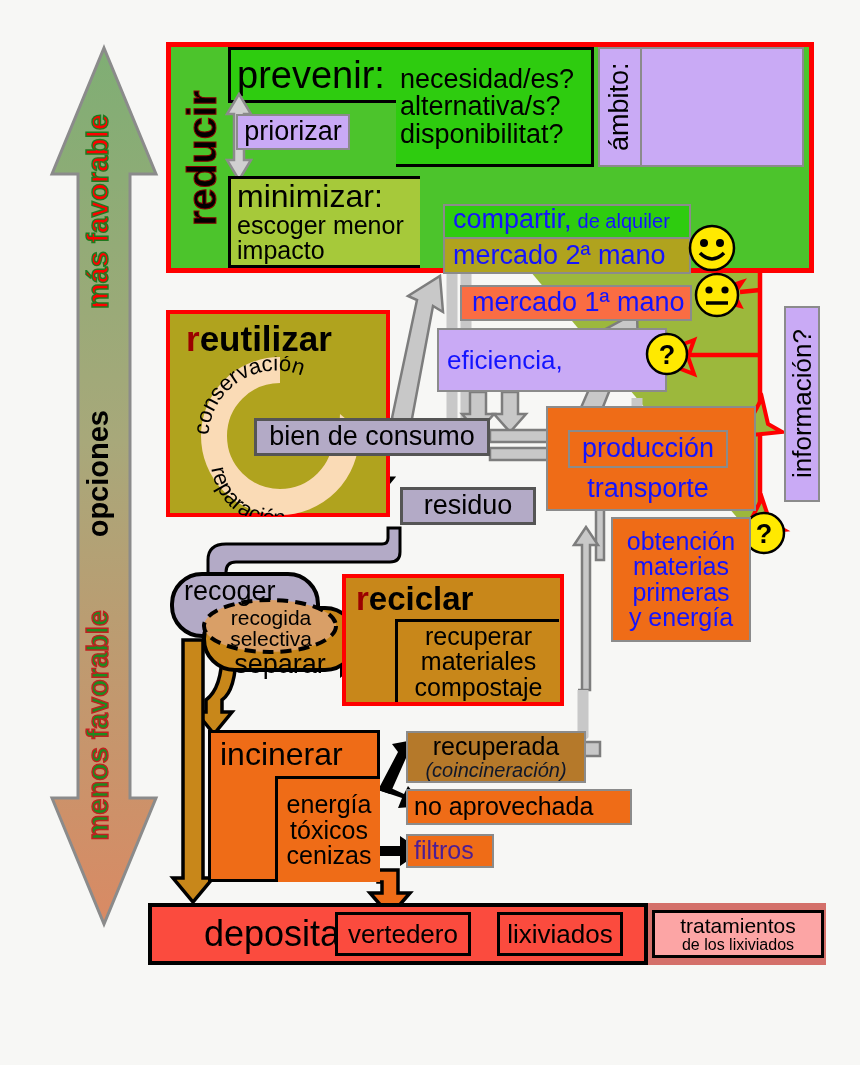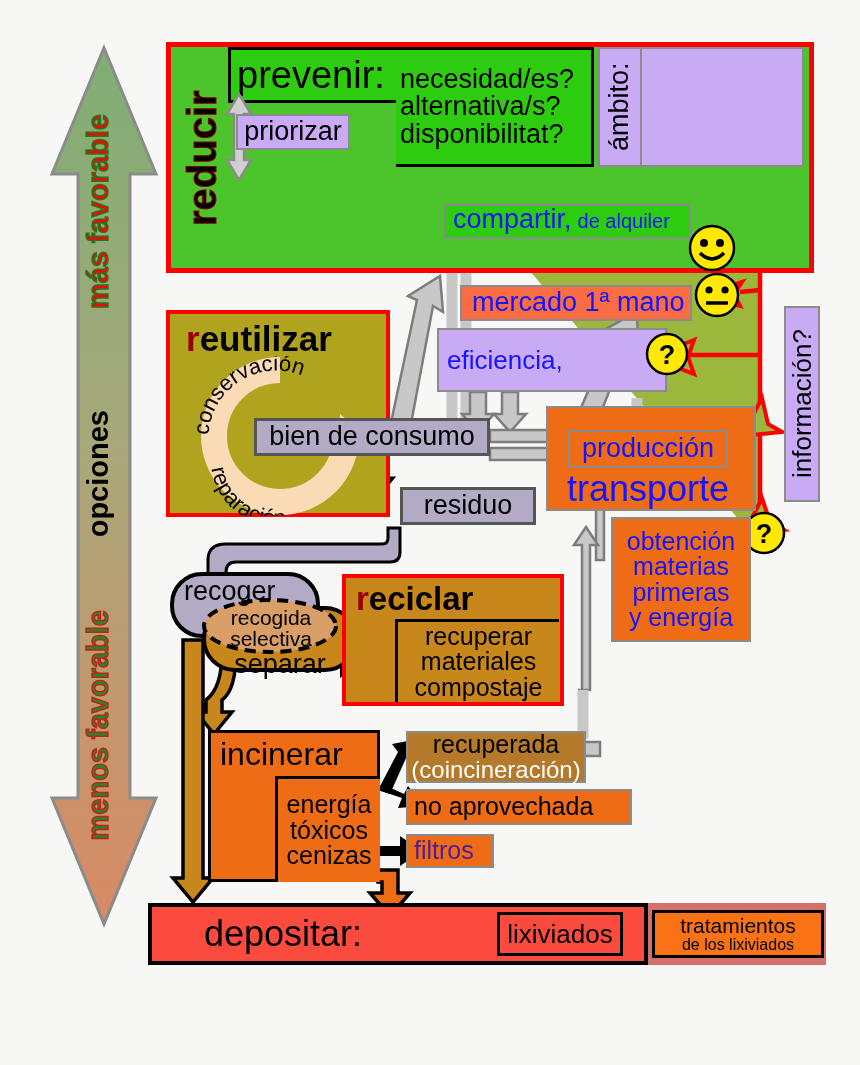--- a/index.html
+++ b/index.html
@@ -171,26 +171,37 @@
   <div class="box" style="left:236px;top:114px;width:114px;height:36px;background:#c9aaf5;
               border:2px solid #8b8b8b;">
     <span style="font-size:27px;color:#000;">priorizar</span>
   </div>
 
   <div class="box" style="left:598px;top:47px;width:206px;height:120px;background:#c9aaf5;
               border:2px solid #8b8b8b;"></div>
   <div class="box vert" style="left:600px;top:49px;width:40px;height:116px;font-size:27px;color:#000;">ámbito:</div>
   <div class="abs" style="left:640px;top:49px;width:2px;height:116px;background:#8b8b8b;"></div>
 
+  <div class="box" style="left:228px;top:176px;width:192px;height:92px;background:#a6c93a;
+              border:3px solid #000;border-right:none;flex-direction:column;
+              align-items:flex-start;justify-content:center;padding-left:6px;">
+    <span style="font-size:32px;color:#000;">minimizar:</span>
+    <span style="font-size:25px;color:#000;">escoger menor</span>
+    <span style="font-size:25px;color:#000;">impacto</span>
+  </div>
 
   <div class="box" style="left:443px;top:204px;width:248px;height:35px;background:#2ecc0f;
               border:2px solid #8b8b8b;justify-content:flex-start;padding-left:8px;
               align-items:baseline;">
     <span style="font-size:27px;color:#1414ff;">compartir,</span>
     <span style="font-size:20px;color:#1414ff;margin-left:6px;">de alquiler</span>
+  </div>
+  <div class="box" style="left:443px;top:239px;width:248px;height:35px;background:#b0a31e;
+              border:2px solid #8b8b8b;border-top:none;justify-content:flex-start;padding-left:8px;">
+    <span style="font-size:27px;color:#1414ff;">mercado 2ª mano</span>
   </div>
   <div class="box" style="left:460px;top:285px;width:232px;height:36px;background:#fa6d43;
               border:2px solid #8b8b8b;justify-content:flex-start;padding-left:10px;">
     <span style="font-size:27px;color:#1414ff;">mercado 1ª mano</span>
   </div>
   <div class="box" style="left:437px;top:328px;width:230px;height:64px;background:#c9aaf5;
               border:2px solid #8b8b8b;flex-direction:column;align-items:flex-start;
               justify-content:center;padding-left:8px;">
     <span style="font-size:26px;color:#1414ff;">eficiencia,</span>
   </div>
@@ -267,21 +278,21 @@
     <span style="font-size:27px;color:#000;">residuo</span>
   </div>
 
   <div class="box" style="left:546px;top:406px;width:210px;height:105px;background:#ef6c17;
               border:2px solid #8b8b8b;"></div>
   <div class="box" style="left:568px;top:430px;width:160px;height:38px;background:#ef6c17;
               border:2px solid #8b8b8b;">
     <span style="font-size:27px;color:#1414ff;">producción</span>
   </div>
   <div class="box" style="left:568px;top:472px;width:160px;height:34px;">
-    <span style="font-size:36px;color:#1414ff;">transporte</span>
+    <span style="font-size:27px;color:#1414ff;">transporte</span>
   </div>
   <div class="box" style="left:611px;top:517px;width:140px;height:125px;background:#ef6c17;
               border:2px solid #8b8b8b;flex-direction:column;justify-content:center;">
     <span style="font-size:25px;color:#1414ff;">obtención</span>
     <span style="font-size:25px;color:#1414ff;">materias</span>
     <span style="font-size:25px;color:#1414ff;">primeras</span>
     <span style="font-size:25px;color:#1414ff;">y energía</span>
   </div>
 
   <div class="abs" style="left:166px;top:570px;width:200px;height:110px;">
@@ -325,40 +336,44 @@
               border-left:3px solid #000;border-top:3px solid #000;
               flex-direction:column;justify-content:center;">
     <span style="font-size:25px;color:#000;">energía</span>
     <span style="font-size:25px;color:#000;">tóxicos</span>
     <span style="font-size:25px;color:#000;">cenizas</span>
   </div>
 
   <div class="box" style="left:406px;top:731px;width:180px;height:52px;background:#b5792a;
               border:2px solid #8b8b8b;flex-direction:column;justify-content:center;">
     <span style="font-size:25px;color:#000;">recuperada</span>
-    <span style="font-size:24px;color:#ffffff;">(coincineración)</span>
+    <span style="font-size:20px;color:#0f172a;font-style:italic;">(coincineración)</span>
   </div>
   <div class="box" style="left:406px;top:789px;width:226px;height:36px;background:#ef6c17;
               border:2px solid #8b8b8b;justify-content:flex-start;padding-left:6px;">
     <span style="font-size:25px;color:#000;">no aprovechada</span>
   </div>
   <div class="box" style="left:406px;top:834px;width:88px;height:34px;background:#ef6c17;
               border:2px solid #8b8b8b;justify-content:flex-start;padding-left:6px;">
     <span style="font-size:25px;color:#4c1d95;">filtros</span>
   </div>
 
   <div class="box" style="left:628px;top:903px;width:198px;height:62px;background:#d4706a;"></div>
   <div class="box" style="left:148px;top:903px;width:500px;height:62px;background:#fb4b3e;
               border:4px solid #000;"></div>
   <div class="box" style="left:160px;top:910px;width:180px;height:48px;justify-content:flex-start;margin-left:44px;">
     <span style="font-size:36px;color:#000;">depositar:</span>
   </div>
+  <div class="box" style="left:335px;top:912px;width:136px;height:44px;background:#fb4b3e;
+              border:3px solid #000;">
+    <span style="font-size:26px;color:#000;">vertedero</span>
+  </div>
   <div class="box" style="left:497px;top:912px;width:126px;height:44px;background:#fb4b3e;
               border:3px solid #000;">
     <span style="font-size:26px;color:#000;">lixiviados</span>
   </div>
-  <div class="box" style="left:652px;top:910px;width:172px;height:48px;background:#f97316;
+  <div class="box" style="left:652px;top:910px;width:172px;height:48px;background:#fca5a5;
               border:3px solid #000;flex-direction:column;justify-content:center;">
     <span style="font-size:21px;color:#000;">tratamientos</span>
     <span style="font-size:16px;color:#000;">de los lixiviados</span>
   </div>
 
 </div>
 
 </body></html>

